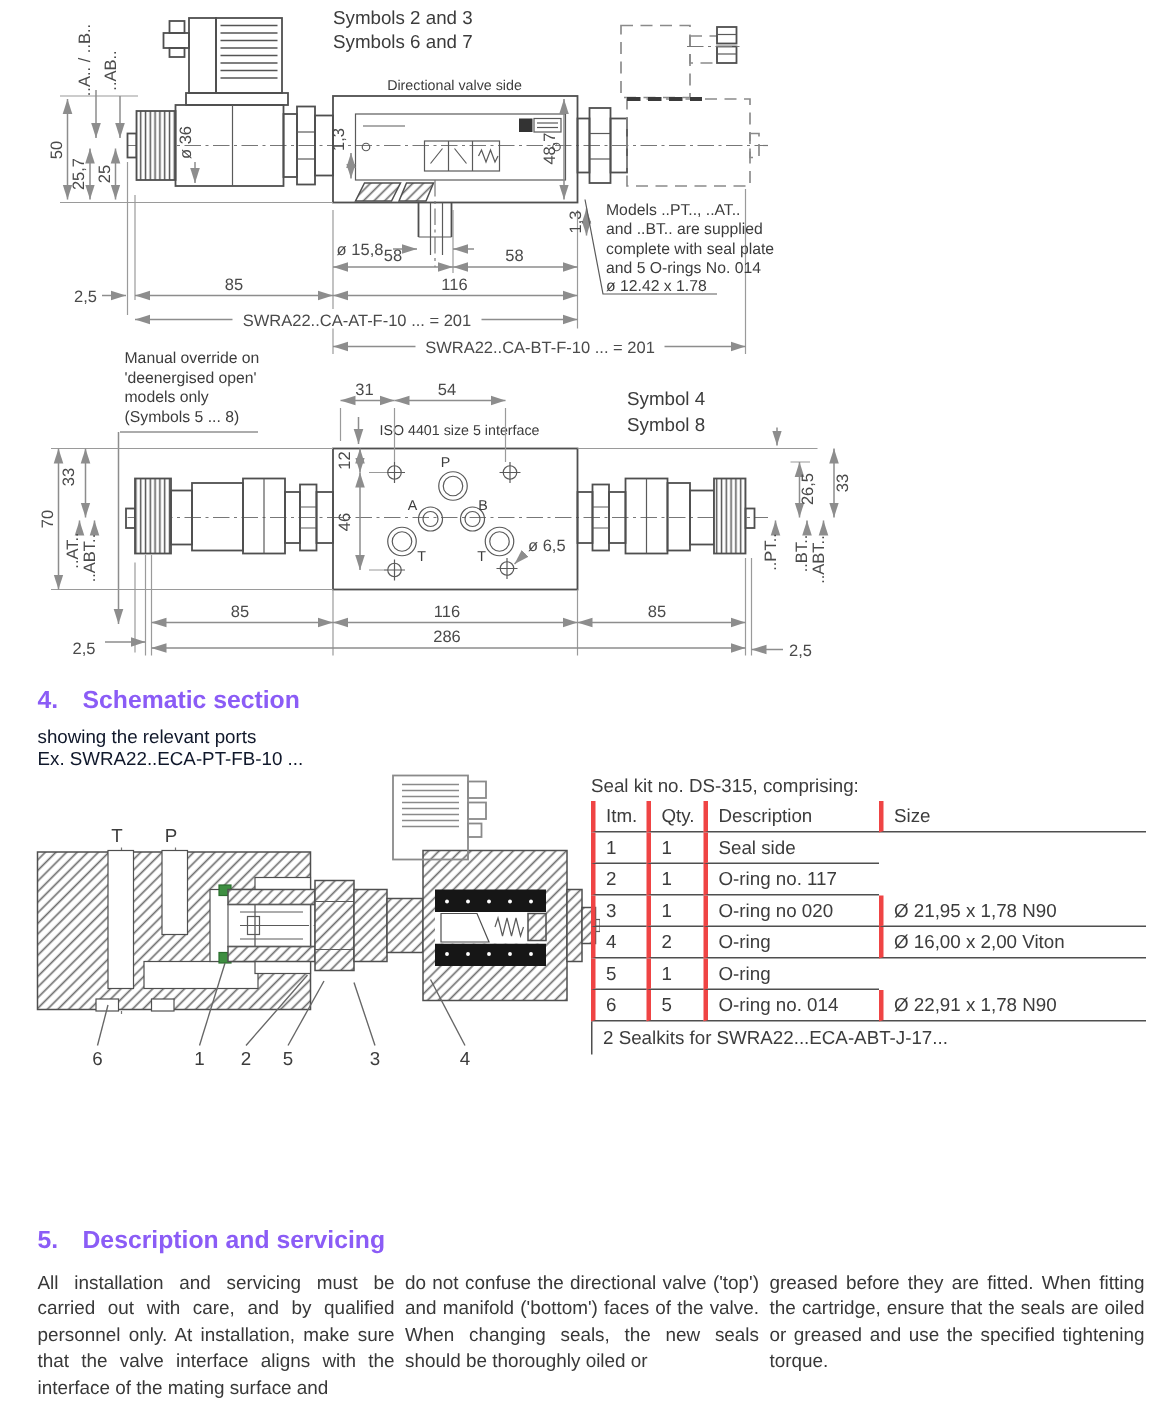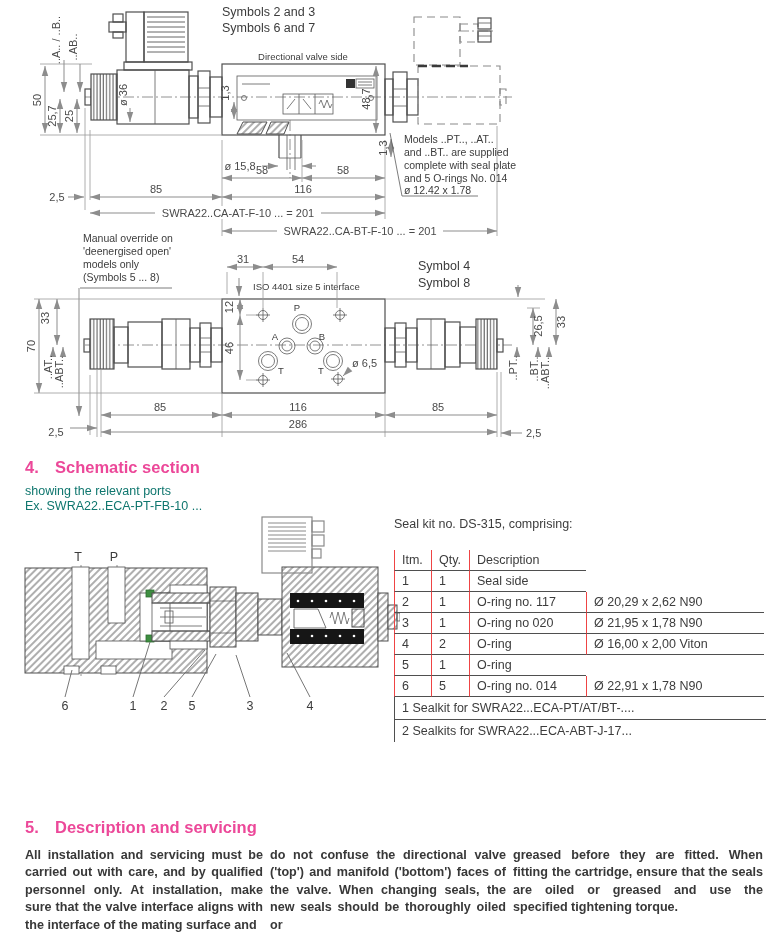--- a/index.html
+++ b/index.html
@@ -12,34 +12,34 @@
   .dim{fill:none;stroke:#8d8d8d;stroke-width:1;}
   .ext{fill:none;stroke:#9a9a9a;stroke-width:0.8;}
   .cl{fill:none;stroke:#777;stroke-width:0.8;stroke-dasharray:11 3 2 3;}
   .dsh{fill:none;stroke:#8a8a8a;stroke-width:1.1;stroke-dasharray:8 5;}
   .dtxt{fill:#4a4a4a;font-size:11px;}
   .lbl{fill:#3c3c3c;font-size:12.5px;}
   .sm{fill:#3c3c3c;font-size:9.5px;}
   .nt{fill:#3c3c3c;font-size:10.5px;}
   .hatch{fill:url(#hat);stroke:#4f4f4f;stroke-width:1;}
   .white{fill:#fff;stroke:#4f4f4f;stroke-width:0.8;}
-  h2{font-size:16.5px;font-weight:bold;color:#ec4899;margin:0;}
+  h2{font-size:16.5px;font-weight:bold;color:#8b5cf6;margin:0;}
   h2 .num{display:inline-block;width:30px;}
-  .introline{font-size:12.5px;line-height:15px;color:#0f766e;}
+  .introline{font-size:12.5px;line-height:15px;color:#0f172a;}
   
   .tblwrap{left:394px;top:517px;width:372px;}
-  .ttitle{font-size:12.5px;margin-bottom:19px;color:#3c3c3c;}
+  .ttitle{font-size:12.5px;margin-bottom:3px;color:#3c3c3c;}
   .trow{display:grid;grid-template-columns:37px 38px 117px 178px;}
-  .cell{font-size:12.5px;padding:3px 7px 3px 7px;border-left:1px solid #ef4444;
+  .cell{font-size:12.5px;padding:3px 7px 3px 7px;border-left:3px solid #ef4444;
         border-bottom:1px solid #4f4f4f;white-space:nowrap;}
   .thead .cell{border-bottom:1px solid #4f4f4f;}
   .tnote{font-size:12.5px;padding:4px 7px;border-left:1px solid #4f4f4f;white-space:nowrap;}
   .tnote.first{border-bottom:1px solid #4f4f4f;}
   
-  .bodycol{font-size:12.6px;line-height:17.4px;text-align:justify;color:#383838;font-weight:bold;}
+  .bodycol{font-size:12.6px;line-height:17.4px;text-align:justify;color:#383838;}
 </style>
 </head>
 <body>
 
 <svg class="abs" style="width:0;height:0" aria-hidden="true">
   <defs>
     <marker id="aE" markerWidth="11" markerHeight="8" refX="10" refY="4" orient="auto" markerUnits="userSpaceOnUse">
       <path d="M0,0.8 L10,4 L0,7.2 Z" fill="#8d8d8d"></path>
       </marker>
     <marker id="aS" markerWidth="11" markerHeight="8" refX="0" refY="4" orient="auto" markerUnits="userSpaceOnUse">
@@ -439,31 +439,31 @@
   <text class="lbl" x="250" y="205" text-anchor="middle">3</text>
   <text class="lbl" x="310" y="205" text-anchor="middle">4</text>
 </svg>
 
 <div class="abs tblwrap">
   <div class="ttitle">Seal kit no. DS-315, comprising:</div>
   <div class="trow thead">
     <div class="cell">Itm.</div>
     <div class="cell">Qty.</div>
     <div class="cell">Description</div>
+    <div class="cell">Size</div>
   </div>
   <div class="trow">
     <div class="cell">1</div>
     <div class="cell">1</div>
     <div class="cell">Seal side</div>
   </div>
   <div class="trow">
     <div class="cell">2</div>
     <div class="cell">1</div>
     <div class="cell">O-ring no. 117</div>
-    <div class="cell">Ø 20,29 x 2,62 N90</div>
   </div>
   <div class="trow">
     <div class="cell">3</div>
     <div class="cell">1</div>
     <div class="cell">O-ring no 020</div>
     <div class="cell">Ø 21,95 x 1,78 N90</div>
   </div>
   <div class="trow">
     <div class="cell">4</div>
     <div class="cell">2</div>
@@ -474,21 +474,20 @@
     <div class="cell">5</div>
     <div class="cell">1</div>
     <div class="cell">O-ring</div>
   </div>
   <div class="trow">
     <div class="cell">6</div>
     <div class="cell">5</div>
     <div class="cell">O-ring no. 014</div>
     <div class="cell">Ø 22,91 x 1,78 N90</div>
   </div>
-  <div class="tnote first">1 Sealkit for SWRA22...ECA-PT/AT/BT-....</div>
   <div class="tnote">2 Sealkits for SWRA22...ECA-ABT-J-17...</div>
 </div>
 
 <div class="abs" style="left:25px;top:818px">
   <h2><span class="num">5.</span><span>Description and servicing</span></h2>
 </div>
 <div class="abs bodycol" style="left:25px;top:847px;width:238px">All installation and servicing must be carried out with care, and by qualified personnel only. At installation, make sure that the valve interface aligns with the interface of the mating surface and</div>
 <div class="abs bodycol" style="left:270px;top:847px;width:236px">do not confuse the directional valve ('top') and manifold ('bottom') faces of the valve. When changing seals, the new seals should be thoroughly oiled or</div>
 <div class="abs bodycol" style="left:513px;top:847px;width:250px">greased before they are fitted. When fitting the cartridge, ensure that the seals are oiled or greased and use the specified tightening torque.</div>
 

